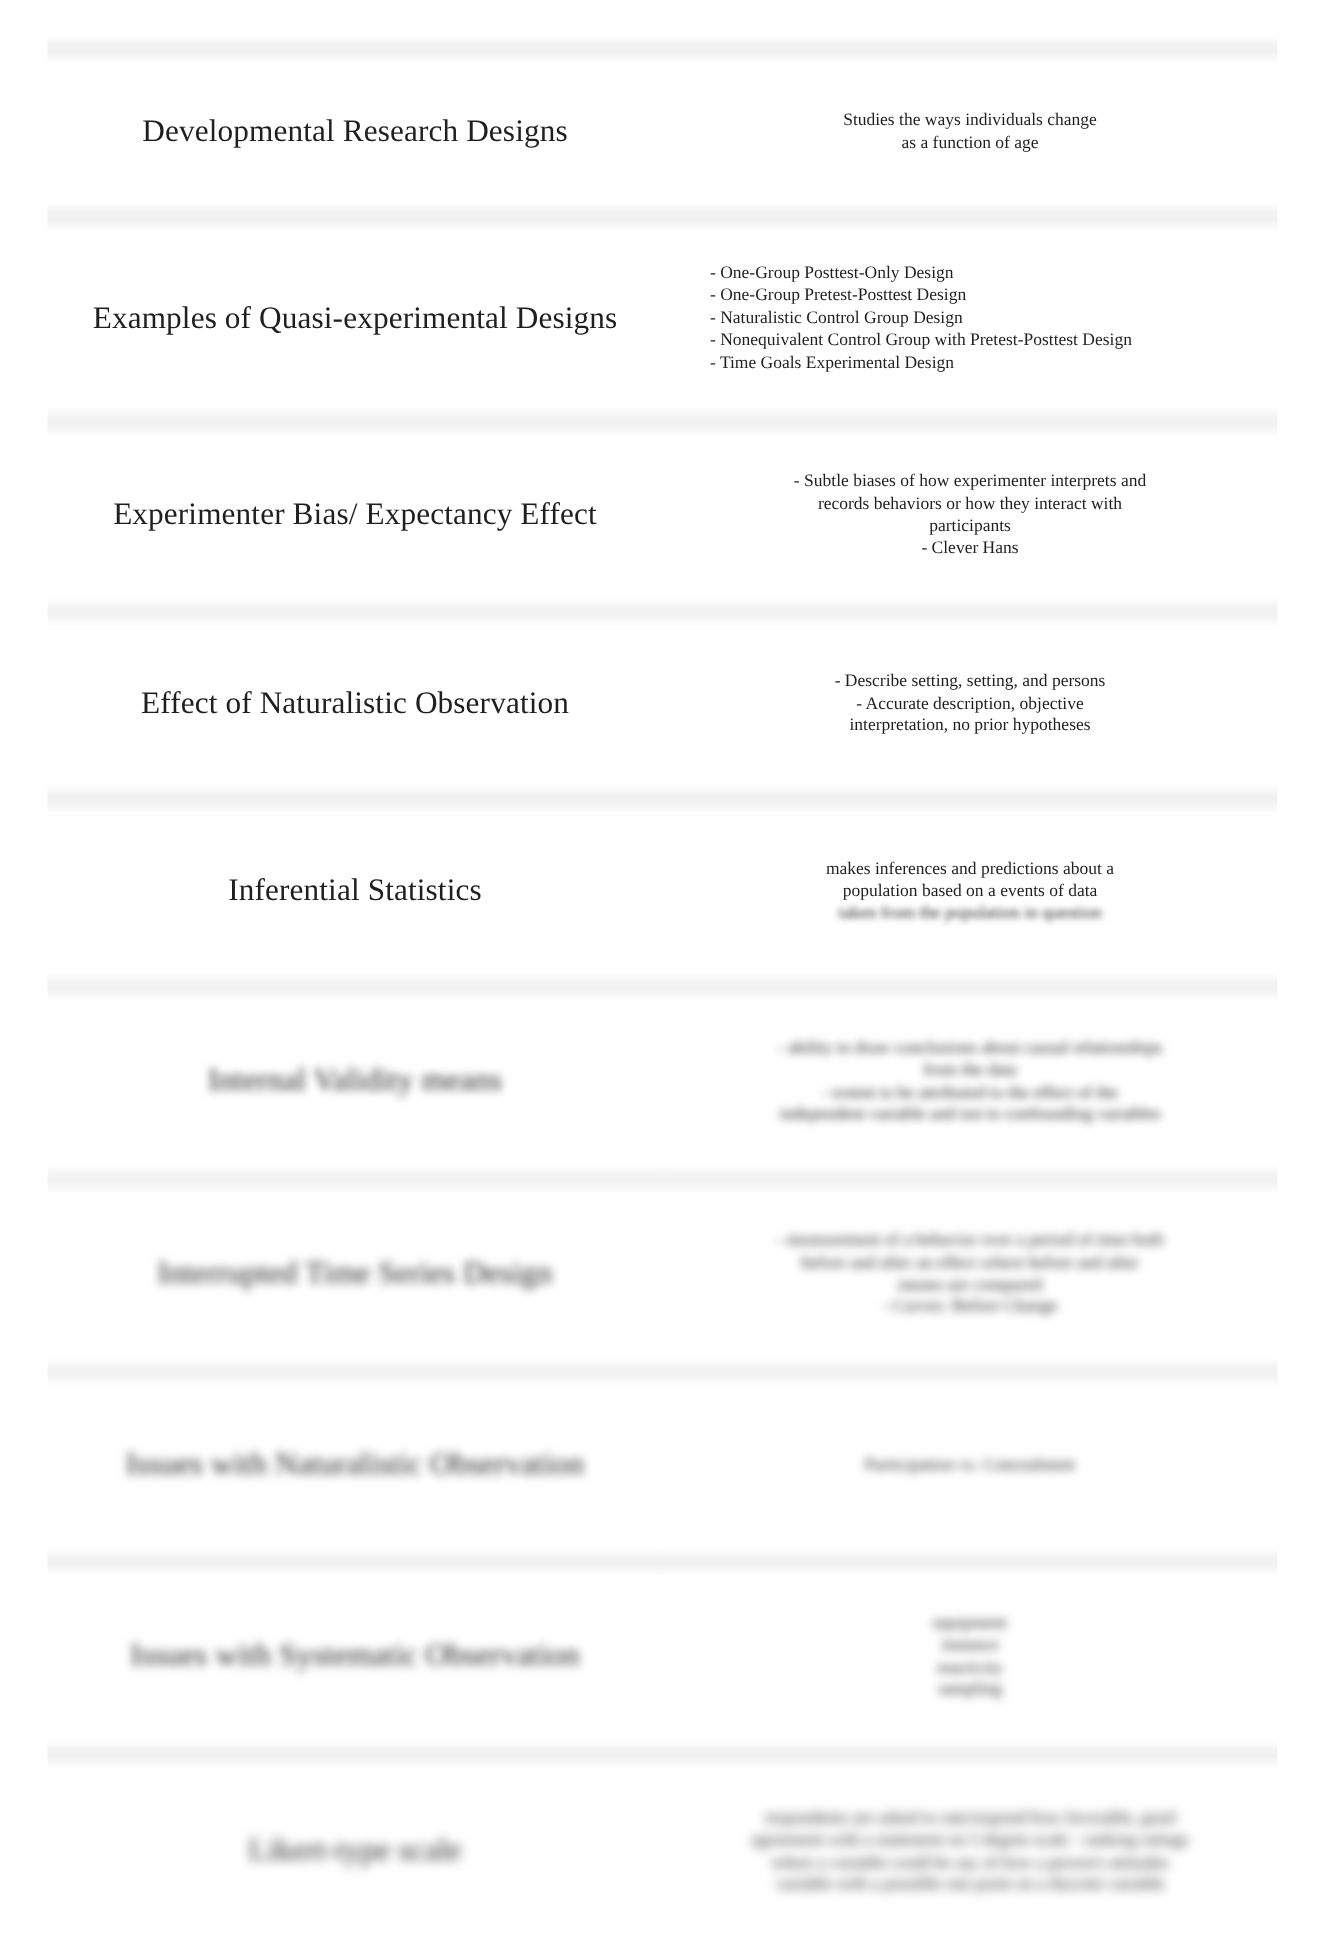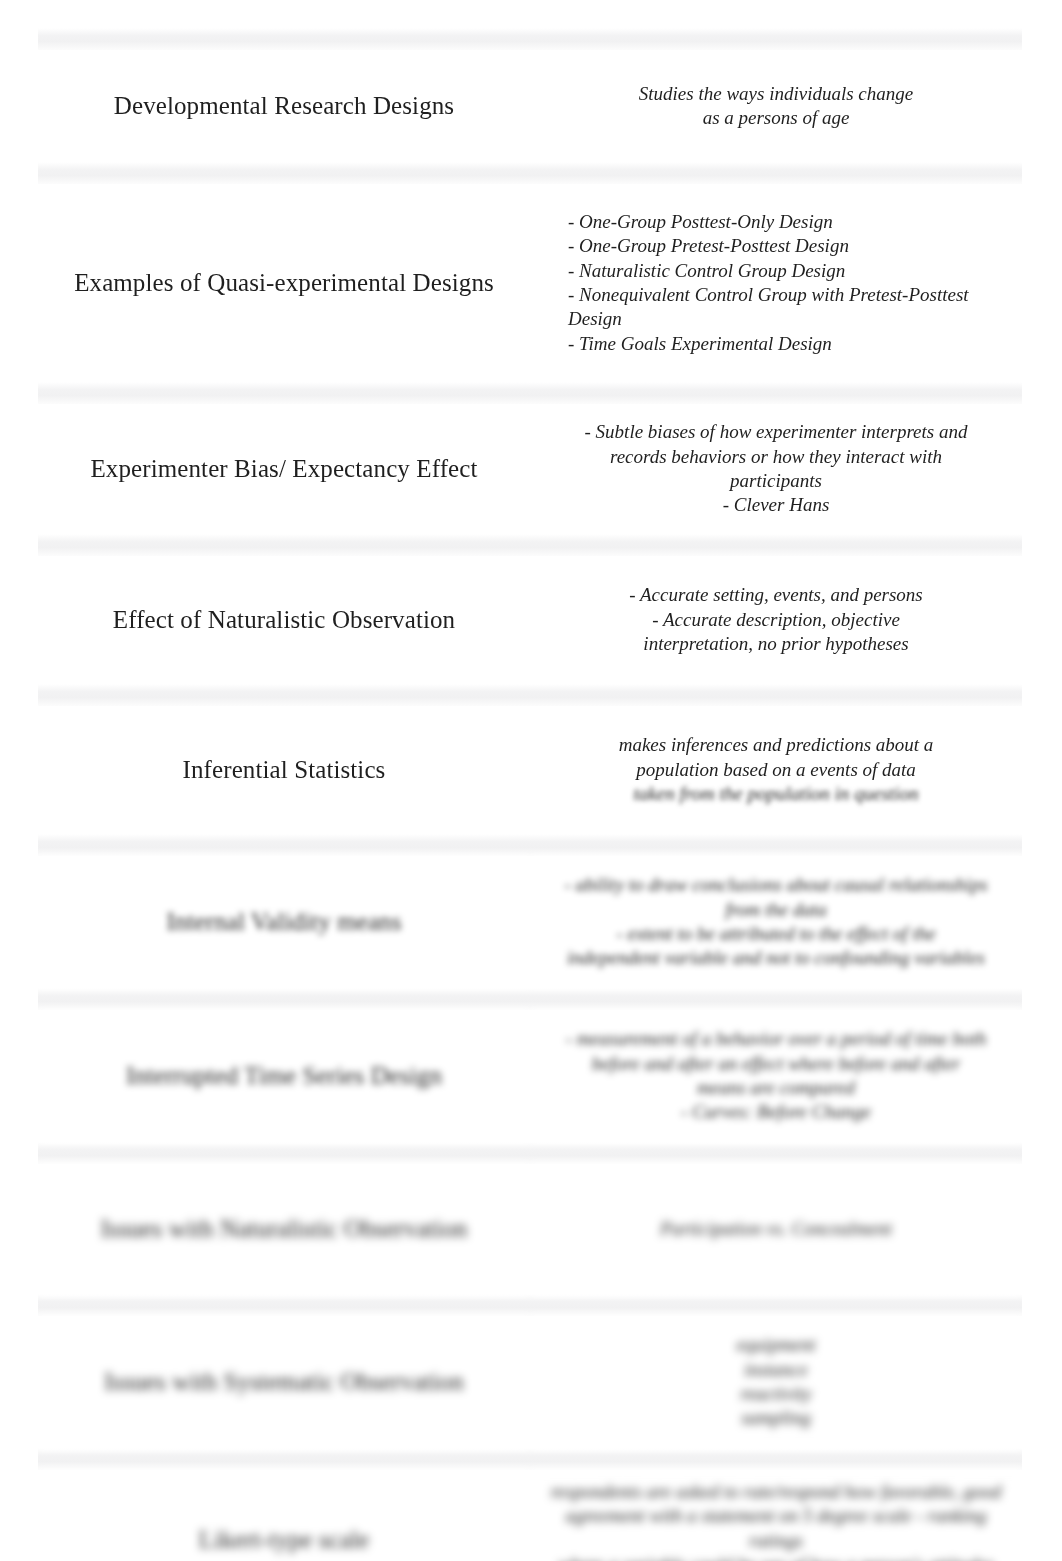--- a/index.html
+++ b/index.html
@@ -56,23 +56,22 @@
     width: 495px;
     text-align: center;
     font-size: 25px;
     line-height: 1.30;
     letter-spacing: 0.1px;
     border-right: 1px solid #f2f2f3;
   }
 
   td.def-cell {
     width: 489px;
-    font-size: 19px;
+    font-size: 14px;
     line-height: 1.28;
-    font-style: italic;
   }
 
   .def-center { text-align: center; }
   .def-left   { text-align: center; padding-left: 8px; }
 
   .def-list {
     margin: 16px;
     padding: 0;
     list-style: none;
     text-align: left;
@@ -121,21 +120,21 @@
     <tbody>
 
       <tr class="sep-row">
         <td colspan="2"></td>
       </tr>
 
       <tr class="card-row row-h1">
         <td class="term-cell term-big blur-0">Developmental Research Designs</td>
         <td class="def-cell def-center fs-big blur-0">
           <div>Studies the ways individuals change</div>
-          <div>as a persons of age</div>
+          <div>as a function of age</div>
         </td>
       </tr>
 
       <tr class="sep-row">
         <td colspan="2"></td>
       </tr>
 
       <tr class="card-row row-h2">
         <td class="term-cell term-norm blur-0">Examples of Quasi-experimental Designs</td>
         <td class="def-cell fs-small blur-0">
@@ -163,21 +162,21 @@
         </td>
       </tr>
 
       <tr class="sep-row">
         <td colspan="2"></td>
       </tr>
 
       <tr class="card-row row-h4">
         <td class="term-cell term-norm blur-0">Effect of Naturalistic Observation</td>
         <td class="def-cell def-center fs-normal blur-0">
-          <div>- Accurate setting, events, and persons</div>
+          <div>- Describe setting, setting, and persons</div>
           <div>- Accurate description, objective</div>
           <div>interpretation, no prior hypotheses</div>
         </td>
       </tr>
 
       <tr class="sep-row">
         <td colspan="2"></td>
       </tr>
 
       <tr class="card-row row-h5">

